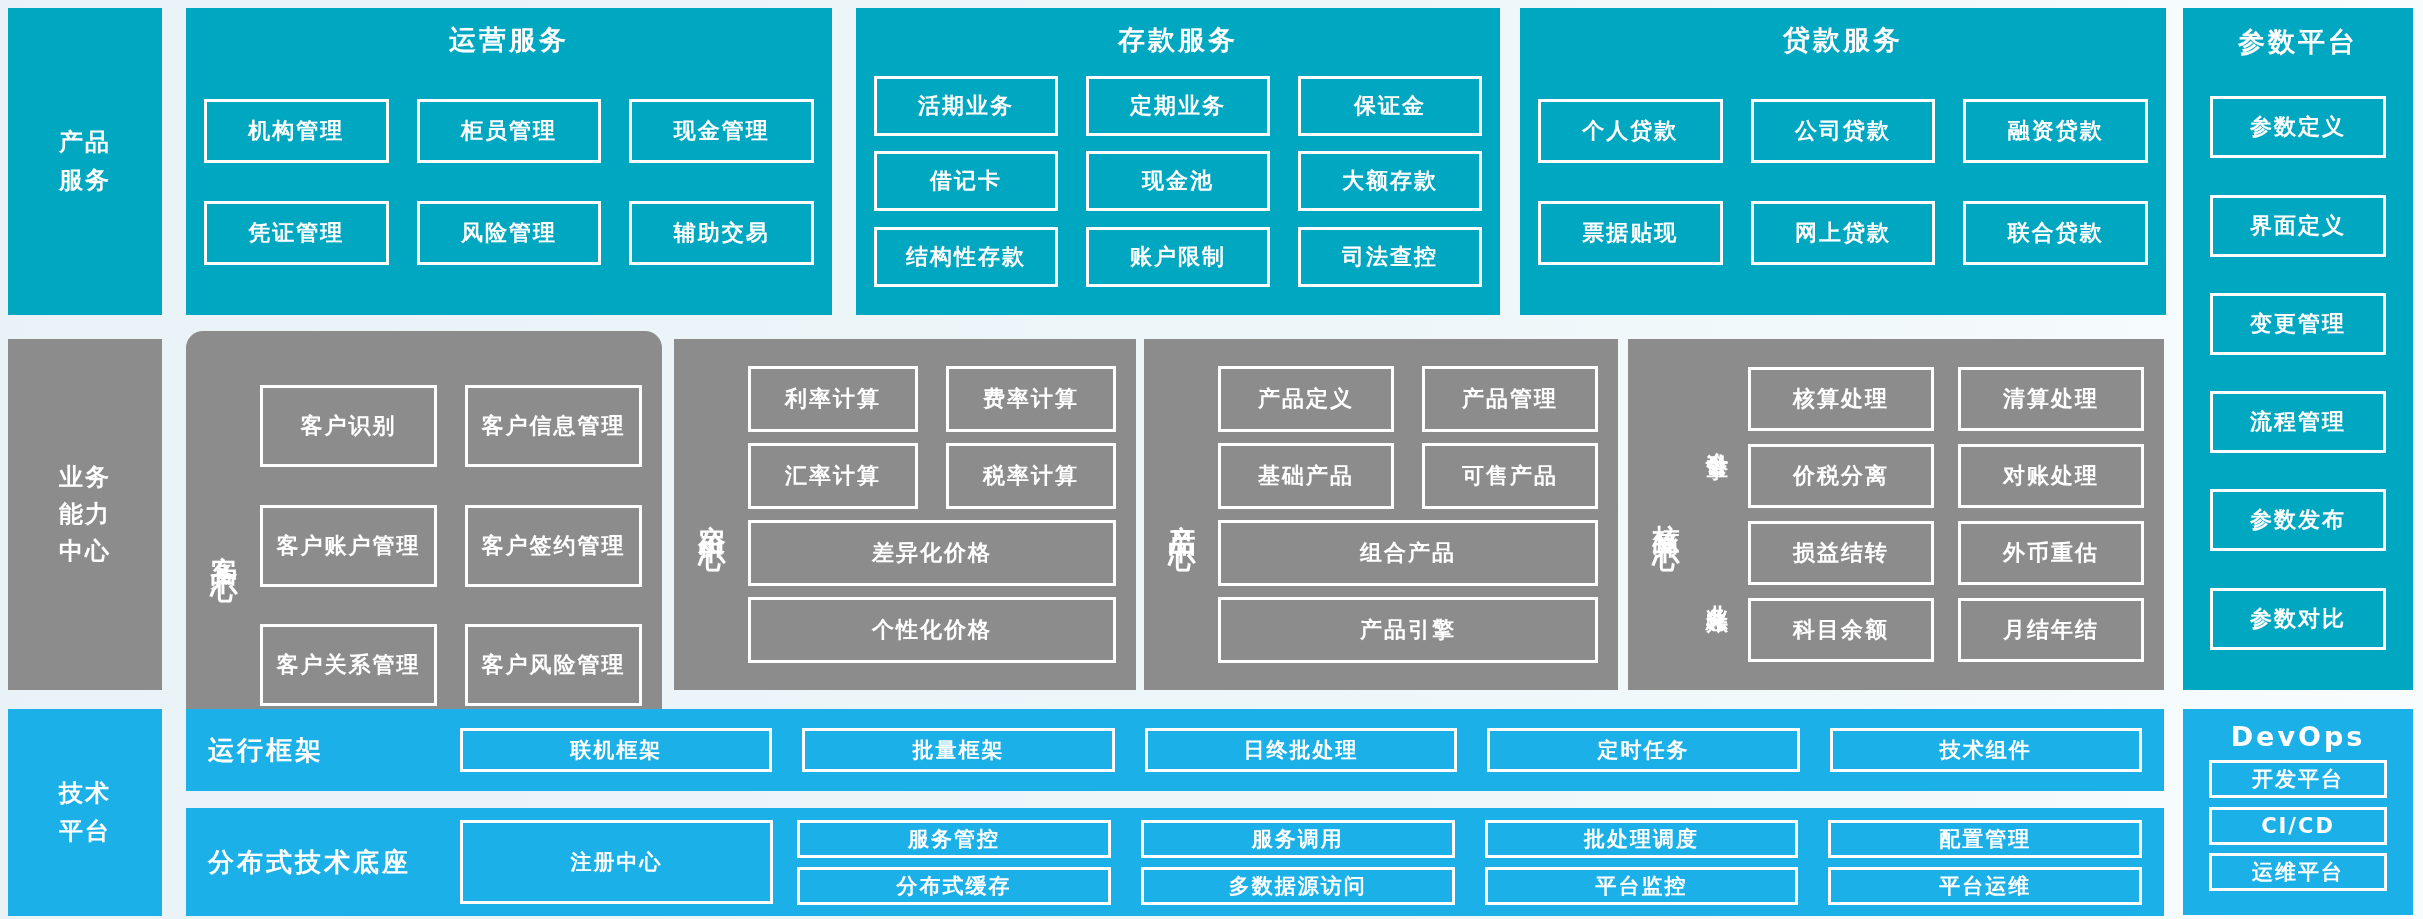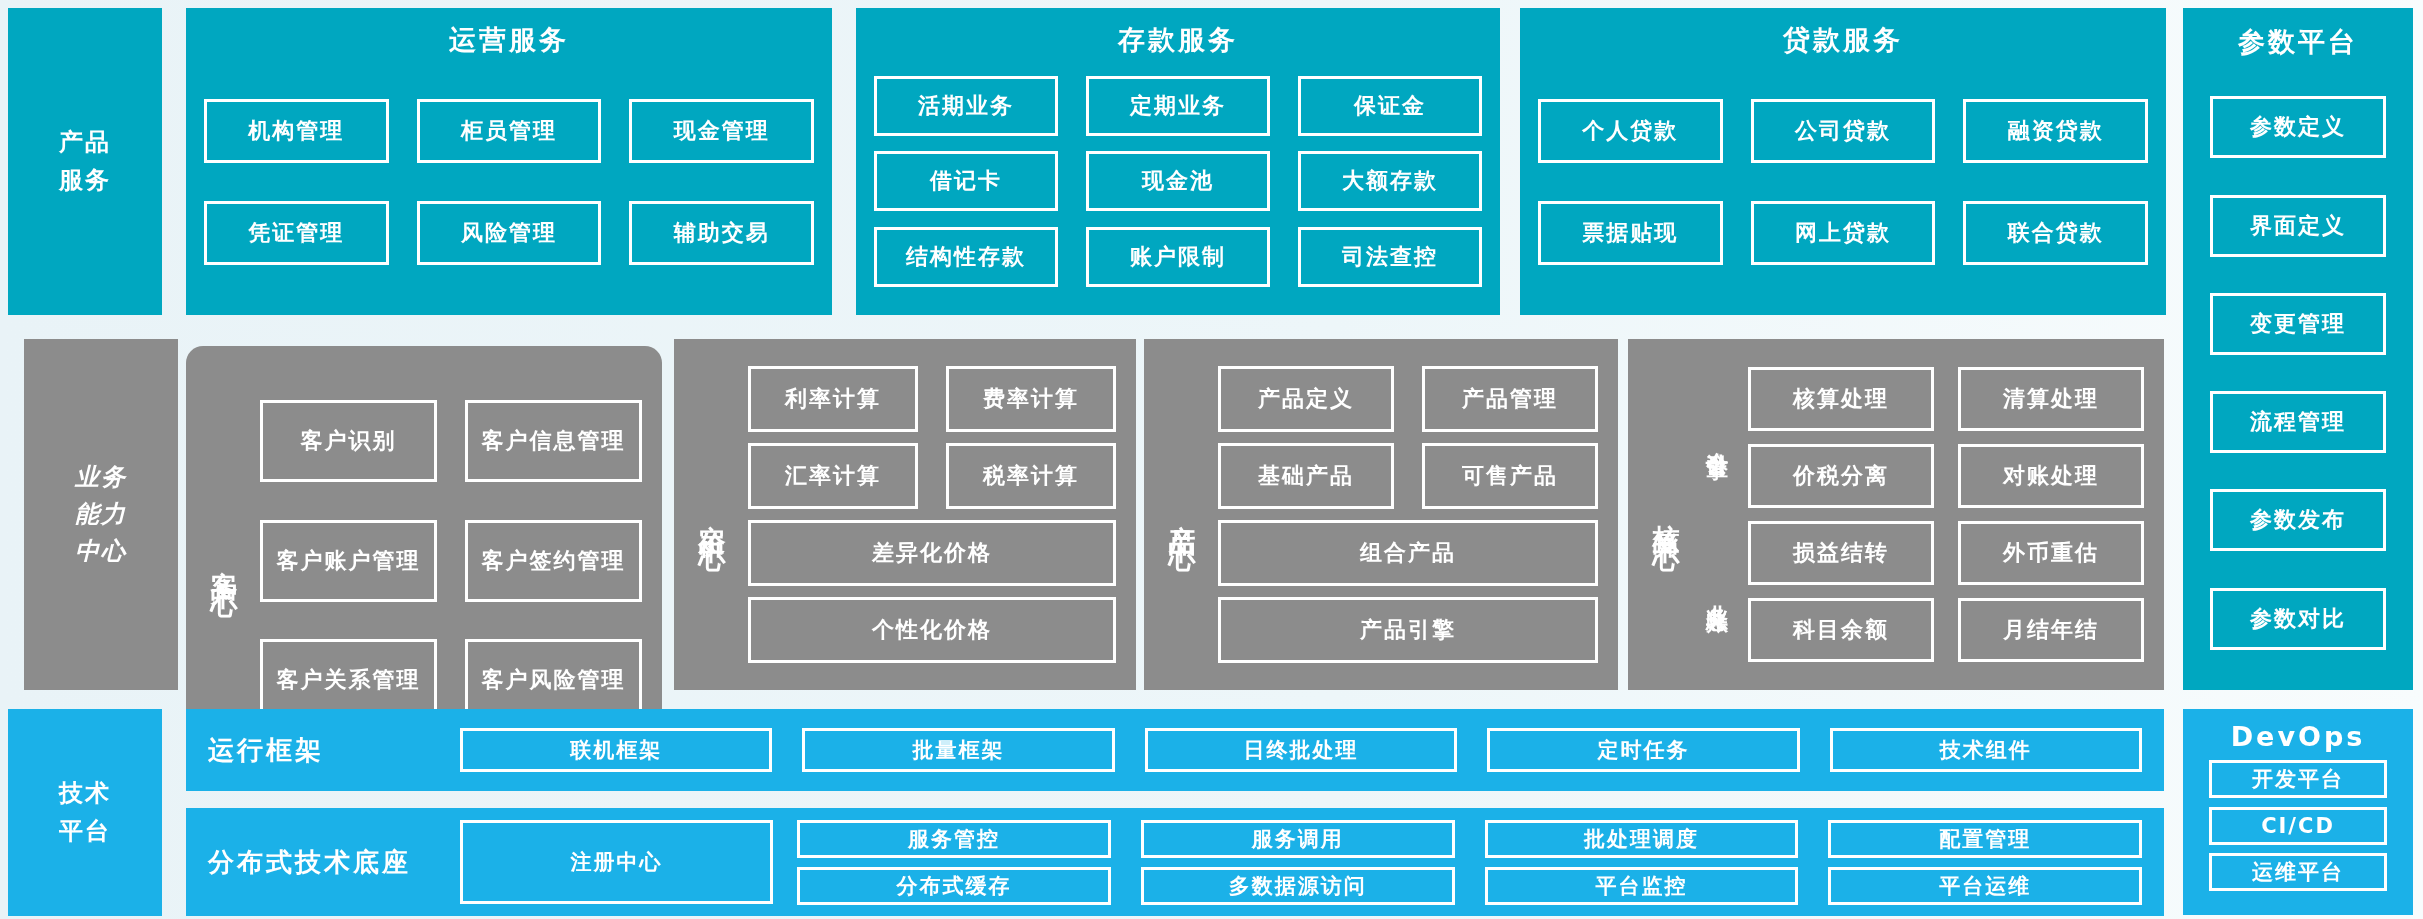--- a/index.html
+++ b/index.html
@@ -123,25 +123,25 @@
   <div class="pitems">
     <div class="box">参数定义</div>
     <div class="box">界面定义</div>
     <div class="box">变更管理</div>
     <div class="box">流程管理</div>
     <div class="box">参数发布</div>
     <div class="box">参数对比</div>
   </div>
 </div>
 
-<div class="band c-gray sidebar" style="left:24px;top:339px;width:154px;height:351px;font-style:italic;">业务
+<div class="band c-gray sidebar" style="left:8px;top:339px;width:154px;height:351px;">业务
 能力
 中心</div>
 
-<div class="band c-gray gsec cust" style="left:186px;top:346px;width:476px;height:429px;border-radius:17px;">
+<div class="band c-gray gsec cust" style="left:186px;top:331px;width:476px;height:429px;border-radius:17px;">
   <div class="vlabel">客户中心</div>
   <div class="rows">
     <div class="brow">
       <div class="box">客户识别</div>
       <div class="box">客户信息管理</div>
     </div>
     <div class="brow">
       <div class="box">客户账户管理</div>
       <div class="box">客户签约管理</div>
     </div>

